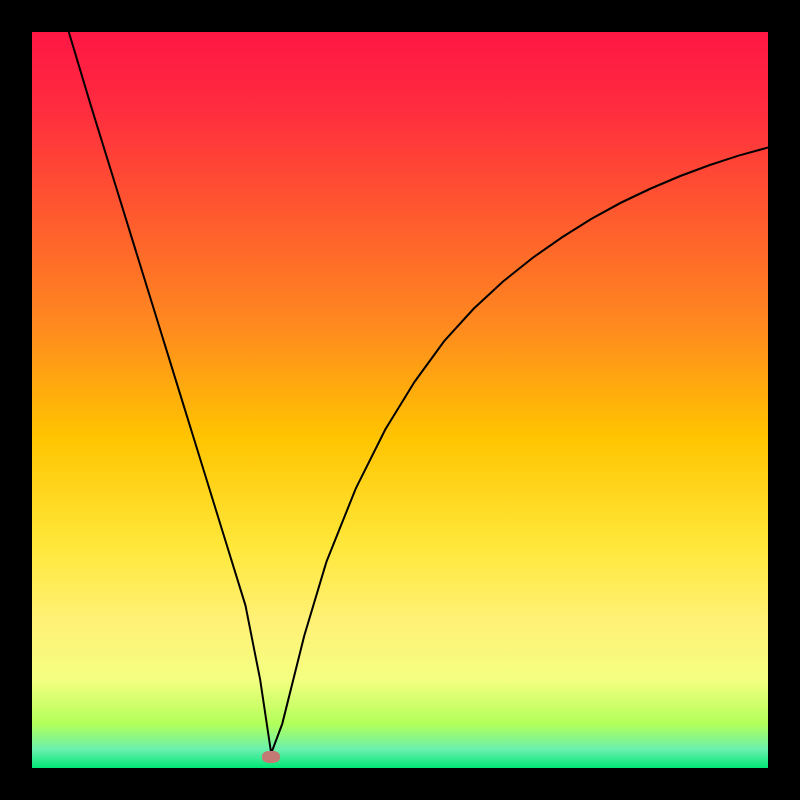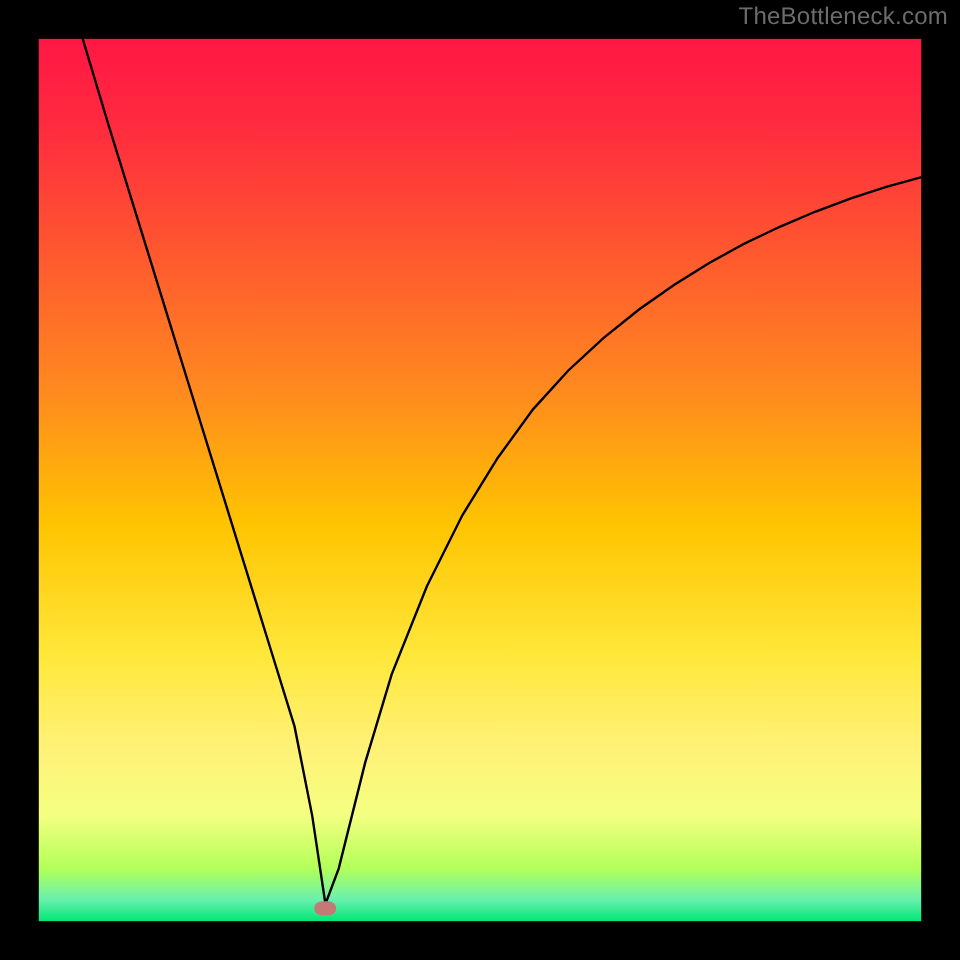--- a/index.html
+++ b/index.html
@@ -83,14 +83,13 @@
       <rect x="0" y="0" width="100" height="100" fill="url(#bg)"></rect>
     </svg>
 
     <svg class="curve-svg" viewBox="0 0 100 100" preserveAspectRatio="none">
       <path id="curve-path" fill="none" stroke-width="2" vector-effect="non-scaling-stroke" stroke="#000000" d="M 5.000 0.000 L 8.000 10.000 L 11.000 19.700 L 14.000 29.400 L 17.000 39.100 L 20.000 48.800 L 23.000 58.500 L 26.000 68.200 L 29.000 77.900 L 31.000 88.000 L 32.500 98.000 L 34.000 94.000 L 37.000 82.000 L 40.000 72.000 L 44.000 62.000 L 48.000 54.000 L 52.000 47.500 L 56.000 42.000 L 60.000 37.600 L 64.000 33.900 L 68.000 30.700 L 72.000 27.900 L 76.000 25.400 L 80.000 23.200 L 84.000 21.300 L 88.000 19.600 L 92.000 18.100 L 96.000 16.800 L 100.000 15.700"></path>
     </svg>
 
     <div class="marker" id="marker" style="left: 32.5%; top: 98.5%; background: rgb(196, 122, 116);"></div>
   </div>
 
-  <div class="watermark">TheBottleneck.com</div>
 </div>
 
 </body></html>

